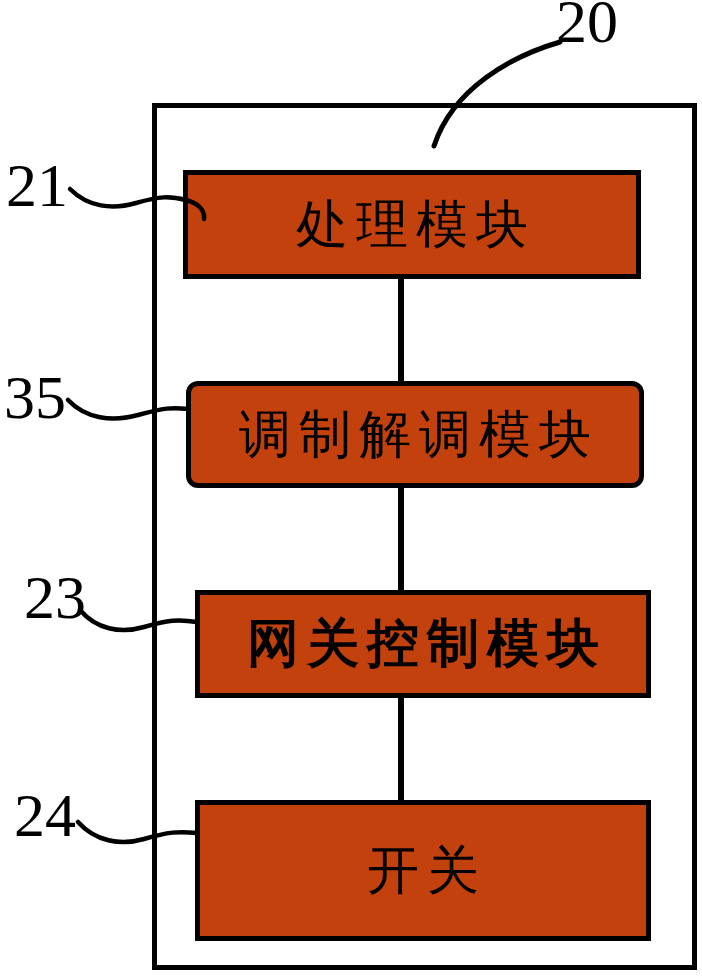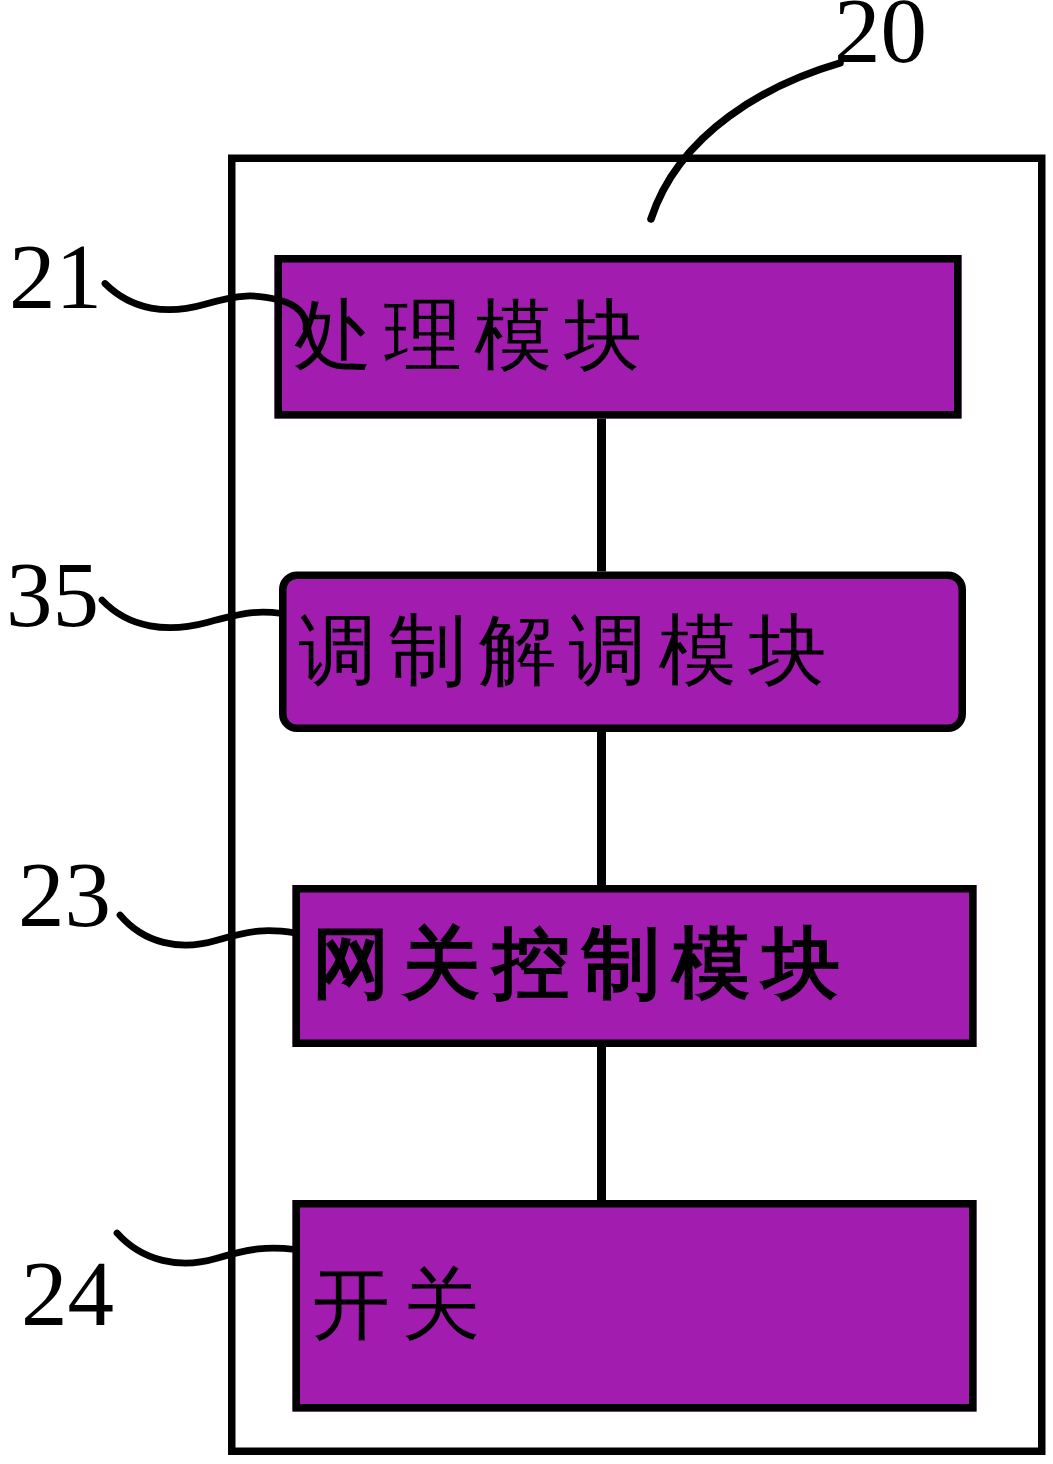--- a/index.html
+++ b/index.html
@@ -22,24 +22,24 @@
     width: 545px;
     height: 867px;
     border: 5px solid #000000;
     box-sizing: border-box;
     background: transparent;
   }
   .module-box {
     position: absolute;
     border: 5px solid #000000;
     box-sizing: border-box;
-    background: #a21caf;
+    background: #c2410c;
     display: flex;
     align-items: center;
-    justify-content: flex-start;
+    justify-content: center;
   }
   .module-box .module-label {
     font-family: "Liberation Serif", "DejaVu Serif", serif;
     font-size: 52px;
     line-height: 1;
     color: #000000;
     letter-spacing: 8px;
     padding-left: 8px; 
     white-space: nowrap;
   }
@@ -62,22 +62,22 @@
     position: absolute;
     font-family: "Liberation Serif", "DejaVu Serif", serif;
     font-size: 62px;
     line-height: 1;
     color: #000000;
     white-space: nowrap;
   }
   #ref-20 { left: 556px; top: -10px; }
   #ref-21 { left: 6px;   top: 154px; }
   #ref-22 { left: 4px;   top: 366px; }
-  #ref-23 { left: 12px;  top: 566px; }
-  #ref-24 { left: 14px;  top: 784px; margin-top: 48px; }
+  #ref-23 { left: 24px;  top: 566px; }
+  #ref-24 { left: 14px;  top: 784px; }
 
   .leader-svg {
     position: absolute;
     left: 0;
     top: 0;
     width: 702px;
     height: 976px;
     pointer-events: none;
   }
   .leader-svg path {

